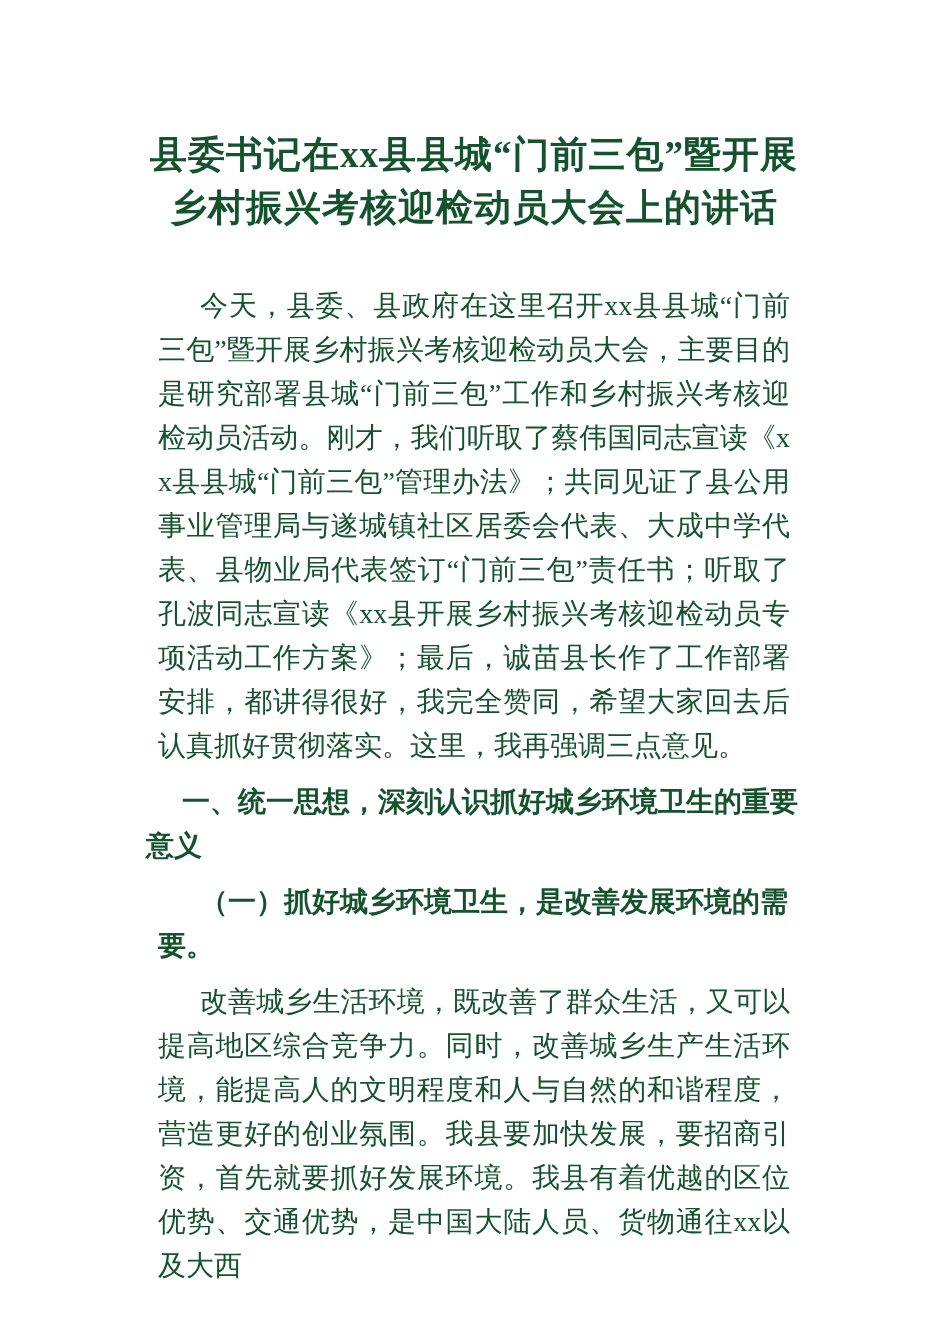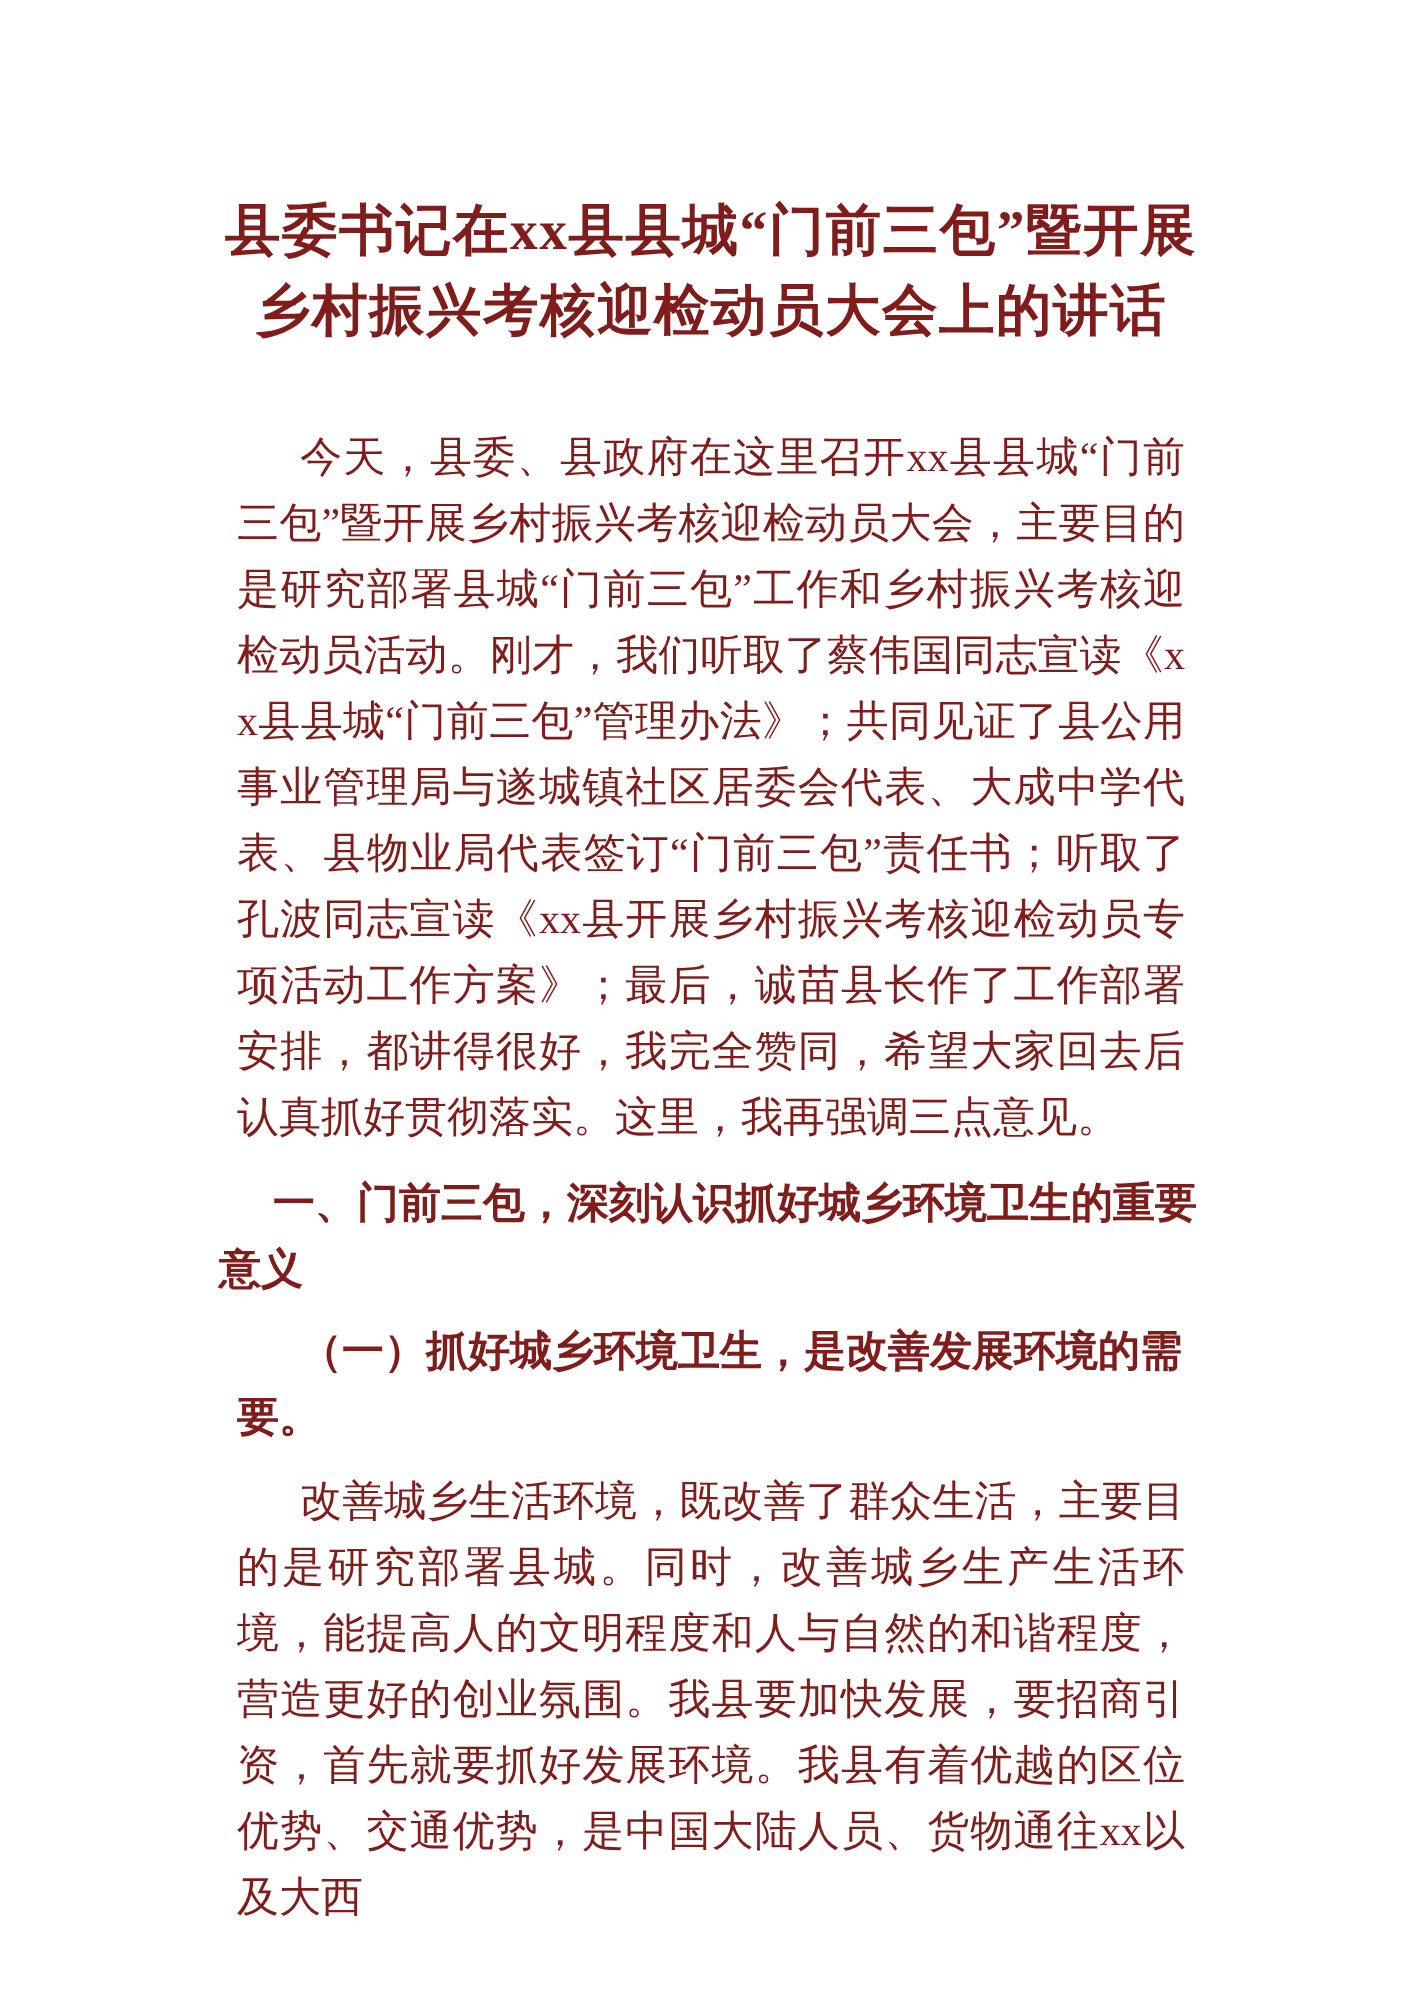--- a/index.html
+++ b/index.html
@@ -6,21 +6,21 @@
     margin: 0;
     padding: 0;
     background: #ffffff;
   }
   .page {
     position: relative;
     width: 874px;
     height: 1344px;
     margin: 0 auto;
     background: #ffffff;
-    color: #7f1d1d;
+    color: #14532d;
     box-sizing: border-box;
     padding: 128px 110px 0 108px;
     overflow: hidden;
     font-family: "Liberation Serif", "DejaVu Serif", serif;
   }
   .doc-title {
     font-family: "Liberation Serif", "DejaVu Serif", serif;
     font-weight: bold;
     font-size: 37px;
     line-height: 53px;
@@ -56,19 +56,19 @@
   }
 </style>
 </head>
 <body>
 
 <div class="page">
   <h1 class="doc-title">县委书记在xx县县城“门前三包”暨开展乡村振兴考核迎检动员大会上的讲话</h1>
 
   <p class="para">今天，县委、县政府在这里召开xx县县城“门前三包”暨开展乡村振兴考核迎检动员大会，主要目的是研究部署县城“门前三包”工作和乡村振兴考核迎检动员活动。刚才，我们听取了蔡伟国同志宣读《xx县县城“门前三包”管理办法》；共同见证了县公用事业管理局与遂城镇社区居委会代表、大成中学代表、县物业局代表签订“门前三包”责任书；听取了孔波同志宣读《xx县开展乡村振兴考核迎检动员专项活动工作方案》；最后，诚苗县长作了工作部署安排，都讲得很好，我完全赞同，希望大家回去后认真抓好贯彻落实。这里，我再强调三点意见。</p>
 
-  <h2 class="heading-1">一、门前三包，深刻认识抓好城乡环境卫生的重要意义</h2>
+  <h2 class="heading-1">一、统一思想，深刻认识抓好城乡环境卫生的重要意义</h2>
 
 
   <h3 class="heading-2">（一）抓好城乡环境卫生，是改善发展环境的需要。</h3>
 
-  <p class="para">改善城乡生活环境，既改善了群众生活，主要目的是研究部署县城。同时，改善城乡生产生活环境，能提高人的文明程度和人与自然的和谐程度，营造更好的创业氛围。我县要加快发展，要招商引资，首先就要抓好发展环境。我县有着优越的区位优势、交通优势，是中国大陆人员、货物通往xx以及大西</p>
+  <p class="para">改善城乡生活环境，既改善了群众生活，又可以提高地区综合竞争力。同时，改善城乡生产生活环境，能提高人的文明程度和人与自然的和谐程度，营造更好的创业氛围。我县要加快发展，要招商引资，首先就要抓好发展环境。我县有着优越的区位优势、交通优势，是中国大陆人员、货物通往xx以及大西</p>
 </div>
 
 </body></html>

